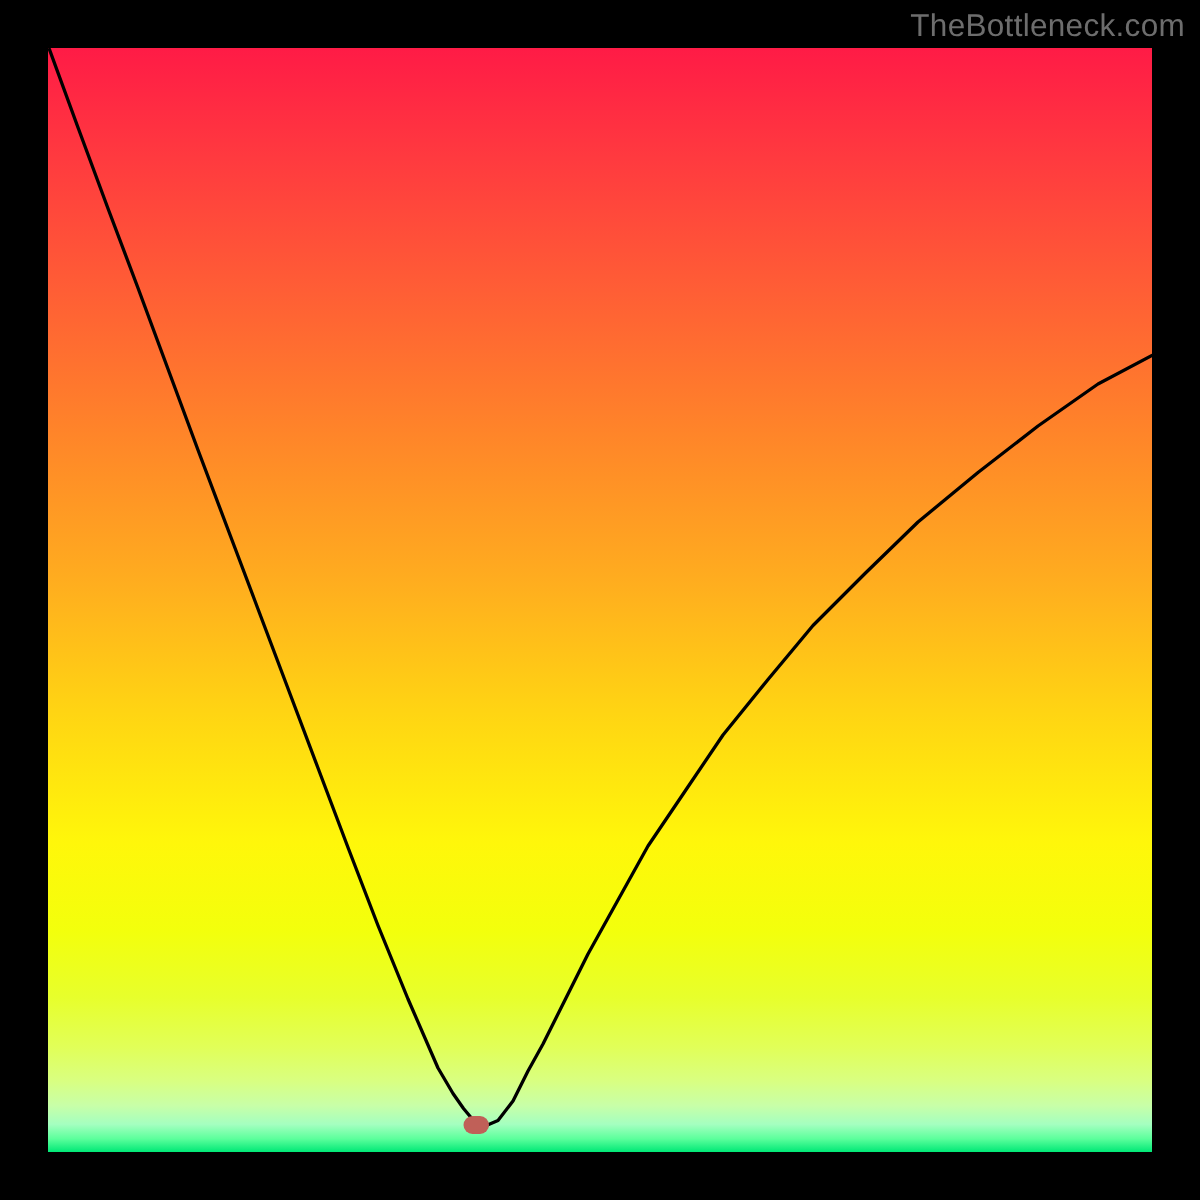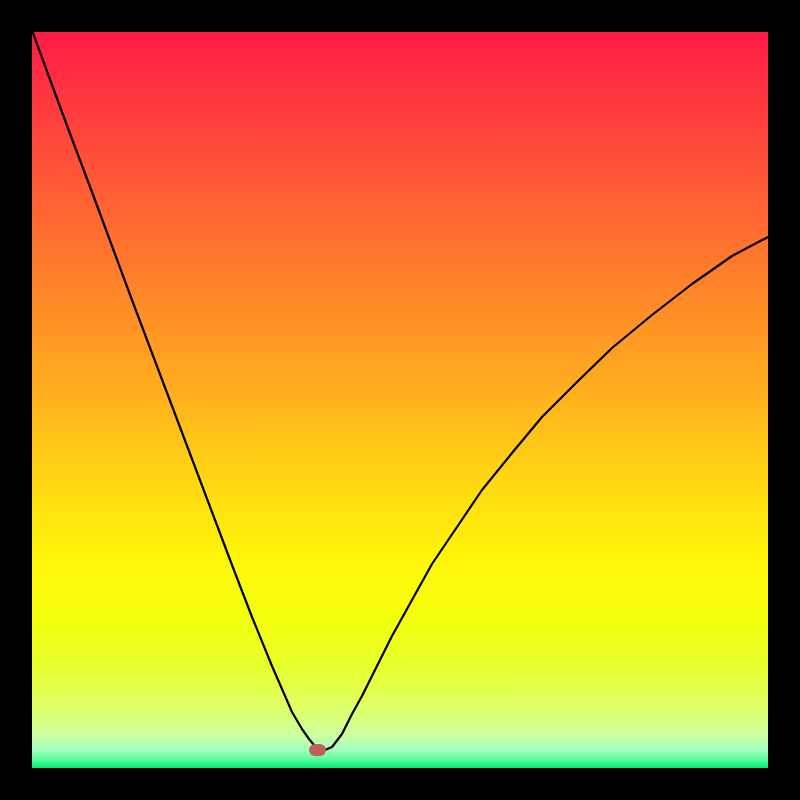--- a/index.html
+++ b/index.html
@@ -50,20 +50,21 @@
     height: 12px;
     border-radius: 6px / 6px;
     background: #c06058;
   }
 </style>
 </head>
 <body>
 
 <div class="frame">
 
+  <div class="watermark">TheBottleneck.com</div>
 
   <div class="plot-area">
 
     <svg class="gradient-bg" width="736" height="736" viewBox="0 0 736 736" preserveAspectRatio="none">
       <defs>
         <linearGradient id="bg-grad" x1="0" y1="0" x2="0" y2="1">
             <stop offset="0%" stop-color="#ff1b46"></stop>
             <stop offset="10%" stop-color="#ff3a3f"></stop>
             <stop offset="22%" stop-color="#ff5e35"></stop>
             <stop offset="35%" stop-color="#ff8529"></stop>

